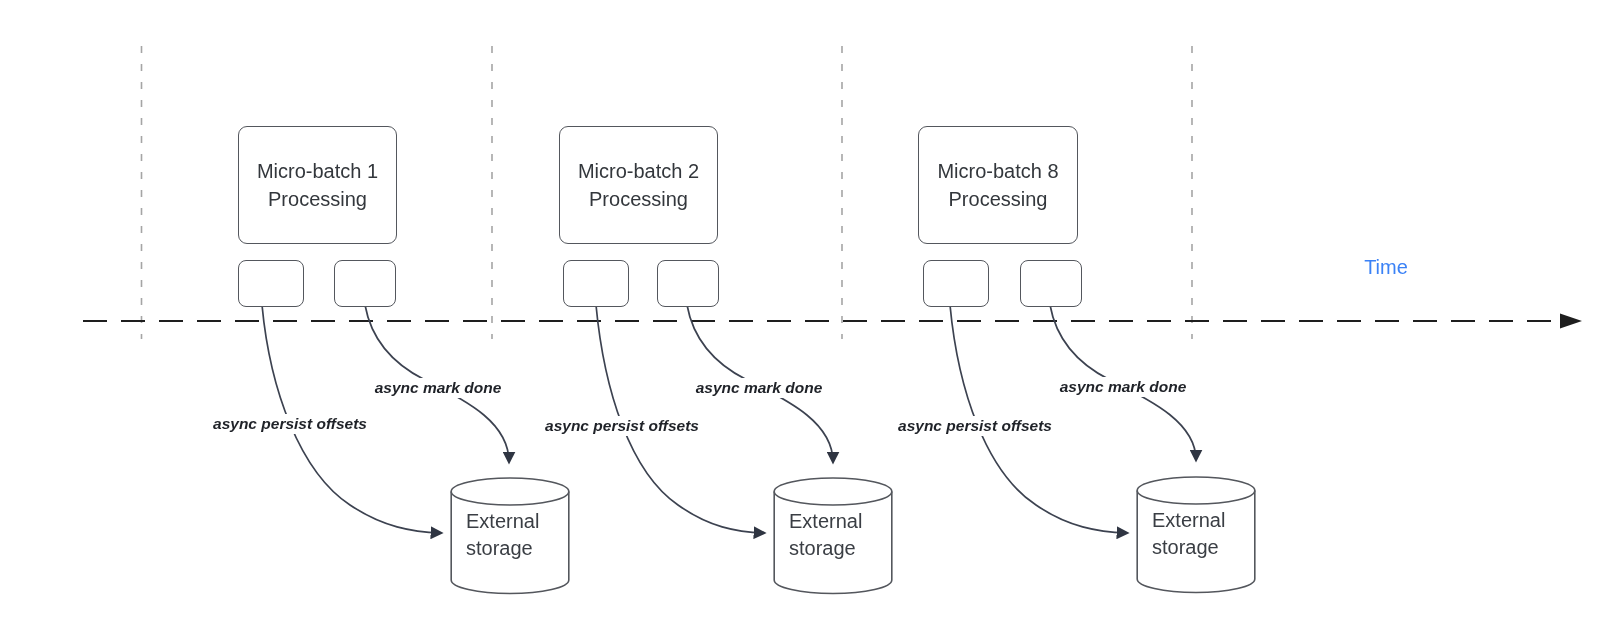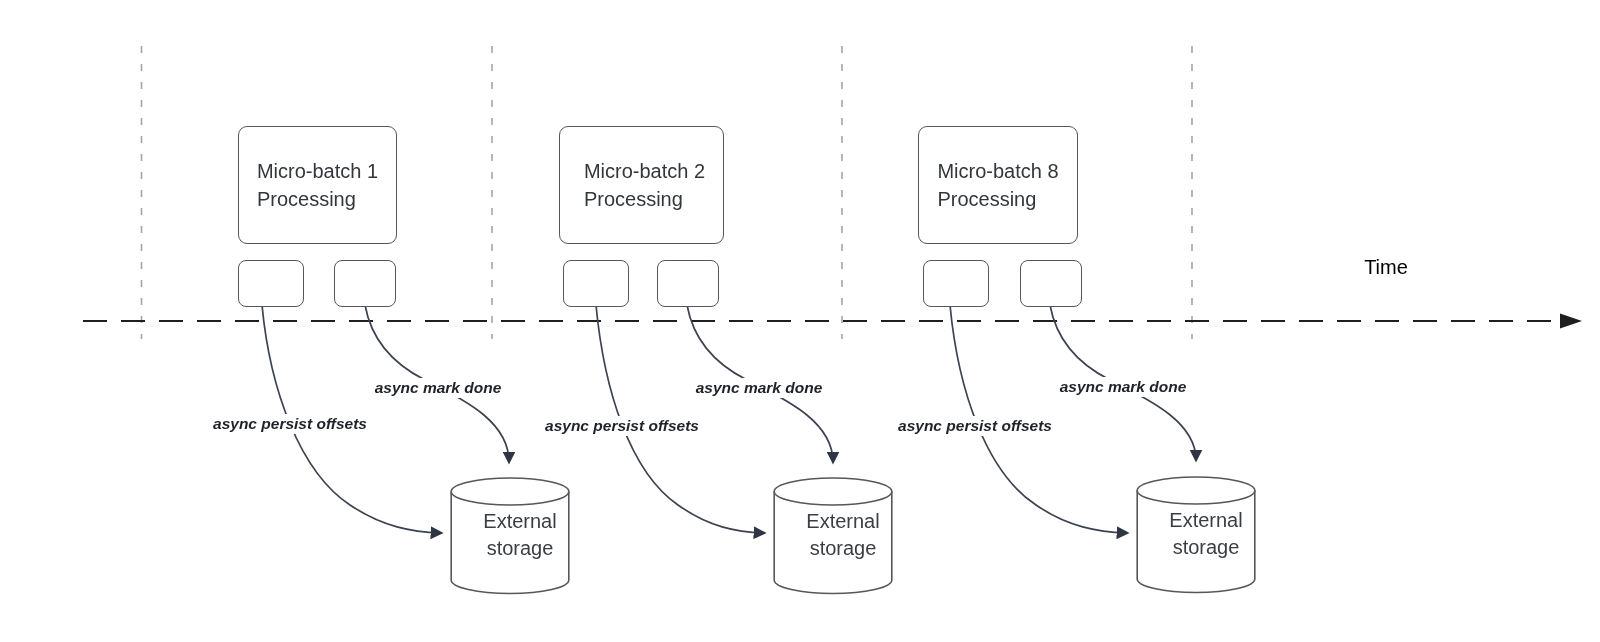--- a/index.html
+++ b/index.html
@@ -7,41 +7,41 @@
     position:relative;width:1600px;height:642px;background:#ffffff;overflow:hidden;
     font-family:"Liberation Sans", sans-serif;
   }
   svg.overlay{position:absolute;left:0;top:0;width:1600px;height:642px;}
   .proc-box{
     position:absolute;width:157px;height:116px;background:#ffffff;
     border:1.6px solid #54575d;border-radius:9px;
     display:flex;align-items:center;justify-content:center;
   }
   .proc-box span{
-    white-space:pre-line;font-size:20px;line-height:1.4;color:#33373c;
+    white-space:pre-line;text-align:center;font-size:20px;line-height:1.4;color:#33373c;
   }
   .mini-box{
     position:absolute;width:64px;height:45px;background:#ffffff;
     border:1.6px solid #54575d;border-radius:8px;
   }
   .mini-box.right{width:60px;}
   .edge-label{
     position:absolute;transform:translate(-50%,-50%);
     font-size:15.5px;font-weight:bold;color:#1f2228;background:#ffffff;
     padding:1px 3px;white-space:nowrap;font-style:italic;
   }
   .cylinder{position:absolute;width:120px;height:118px;}
   .cylinder svg{position:absolute;left:0;top:0;}
   .cyl-label{
-    position:absolute;left:10px;top:31px;width:100%;
-    text-align:center;font-size:20px;line-height:1.35;color:#3a3e44;white-space:pre-line;
+    position:absolute;left:16px;top:31px;width:100%;
+    font-size:20px;line-height:1.35;color:#3a3e44;white-space:pre-line;
   }
   .time-label{
     position:absolute;left:1386px;top:267px;transform:translate(-50%,-50%);
-    font-size:20px;color:#000000;
+    font-size:20px;color:#3b82f6;
   }
 </style>
 </head>
 <body>
 
 <div class="canvas">
 
   <svg class="overlay" viewBox="0 0 1600 642" xmlns="http://www.w3.org/2000/svg">
     <defs>
       <marker id="ah" viewBox="0 0 10 10" refX="8" refY="5" markerWidth="13" markerHeight="13" markerUnits="userSpaceOnUse" orient="auto">
@@ -77,21 +77,21 @@
   <div class="edge-label" style="left:438px;top:388px;">async mark done</div>
   <div class="cylinder" style="left:450px;top:477px;">
     <svg width="120" height="118" viewBox="0 0 120 118">
       <path d="M1.2,14.5 L1.2,103 A58.8,13.5 0 0 0 118.8,103 L118.8,14.5" fill="#ffffff" stroke="#54575d" stroke-width="1.6"></path>
       <ellipse cx="60" cy="14.5" rx="58.8" ry="13.5" fill="#ffffff" stroke="#54575d" stroke-width="1.6"></ellipse>
     </svg>
     <div class="cyl-label">External
 storage</div>
   </div>
 
-  <div class="proc-box" style="left:559px;top:126px;padding-left:6px;">
+  <div class="proc-box" style="left:559px;top:126px;">
     <span>Micro-batch 2
 Processing</span>
   </div>
   <div class="mini-box" style="left:563px;top:260px;"></div>
   <div class="mini-box right" style="left:657px;top:260px;"></div>
   <div class="edge-label" style="left:622px;top:426px;">async persist offsets</div>
   <div class="edge-label" style="left:759px;top:388px;">async mark done</div>
   <div class="cylinder" style="left:773px;top:477px;">
     <svg width="120" height="118" viewBox="0 0 120 118">
       <path d="M1.2,14.5 L1.2,103 A58.8,13.5 0 0 0 118.8,103 L118.8,14.5" fill="#ffffff" stroke="#54575d" stroke-width="1.6"></path>

